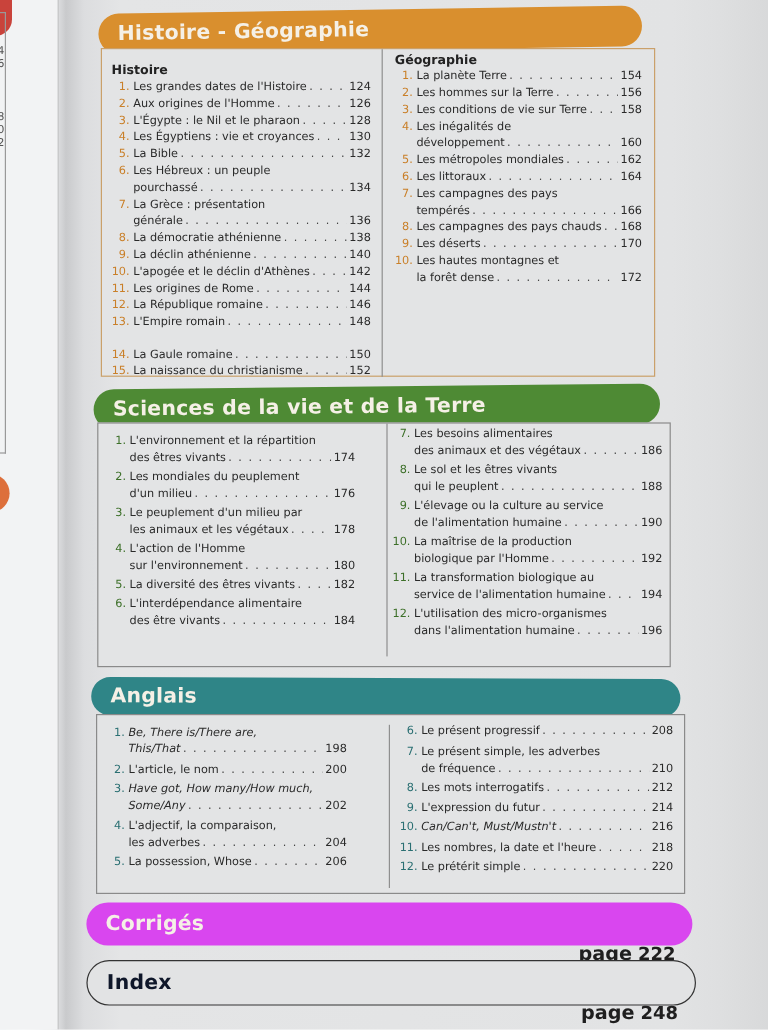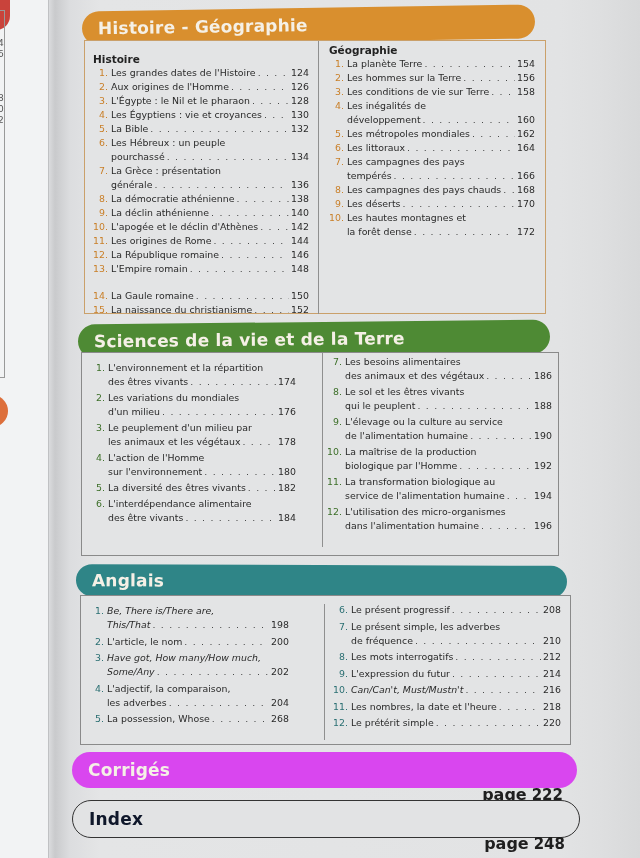--- a/index.html
+++ b/index.html
@@ -328,21 +328,21 @@
           </div>
           <div class="row cont">
             <span class="txt">des êtres vivants</span>
             <span class="dots"></span>
             <span class="pg">174</span>
           </div>
         </div>
         <div class="entry" style="margin-bottom: 2px;">
           <div class="row">
             <span class="num svt-num">2.</span>
-            <span class="txt">Les variations du mondiales</span>
+            <span class="txt">Les mondiales du peuplement</span>
           </div>
           <div class="row cont">
             <span class="txt">d'un milieu</span>
             <span class="dots"></span>
             <span class="pg">176</span>
           </div>
         </div>
         <div class="entry" style="margin-bottom: 2px;">
           <div class="row">
             <span class="num svt-num">3.</span>
@@ -508,21 +508,21 @@
             <span class="txt">les adverbes</span>
             <span class="dots"></span>
             <span class="pg">204</span>
           </div>
         </div>
         <div class="entry" style="margin-bottom: 2.5px;">
           <div class="row">
             <span class="num en-num">5.</span>
             <span class="txt">La possession, Whose</span>
             <span class="dots"></span>
-            <span class="pg">268</span>
+            <span class="pg">206</span>
           </div>
         </div>
       </div>
   </div>
   <div class="divider" style="left:243px; top:8px; height:136px;"></div>
   <div class="col" style="left:252px; top:7px; width:228px;">
     <div>
         <div class="entry" style="margin-bottom: 2.5px;">
           <div class="row">
             <span class="num en-num">6.</span>

